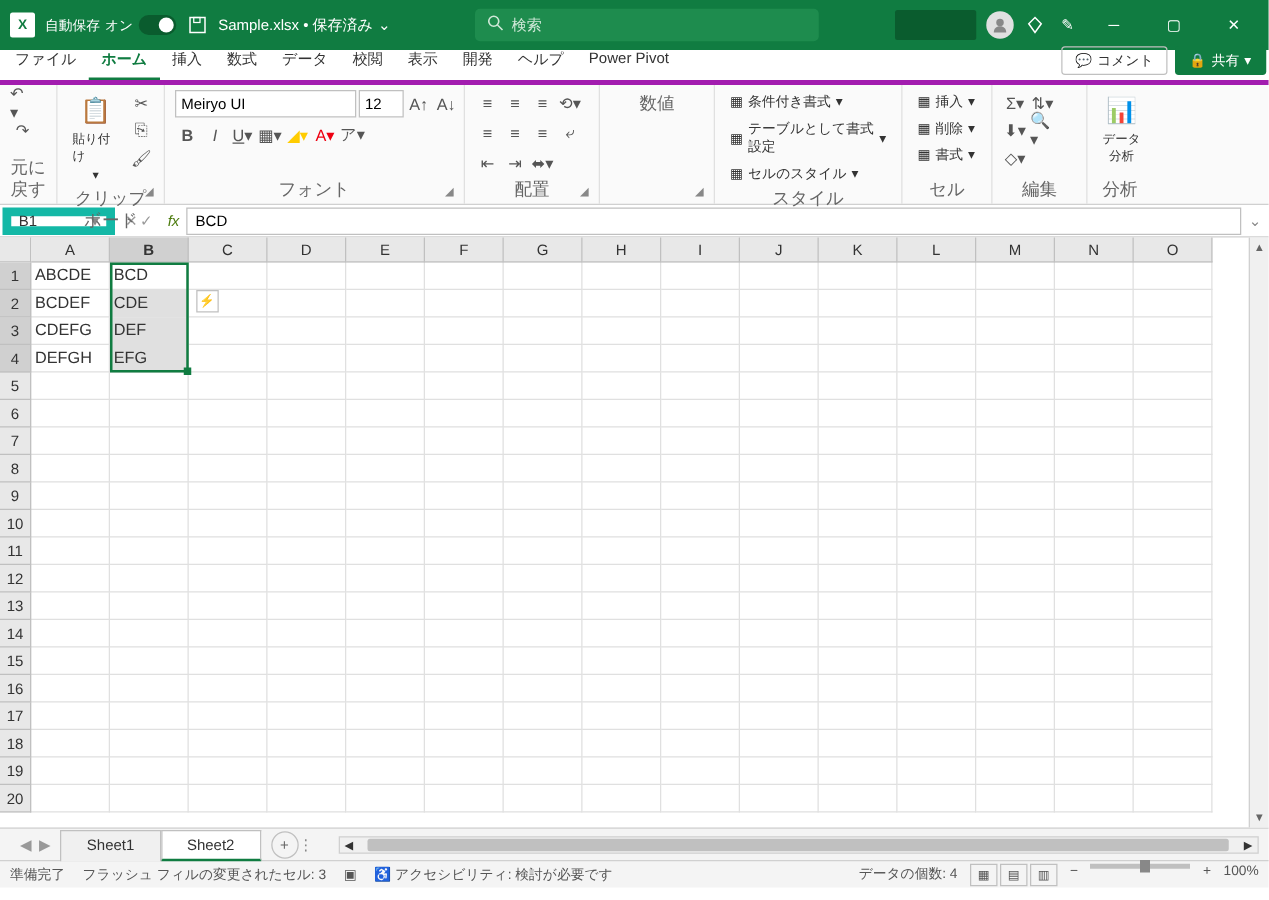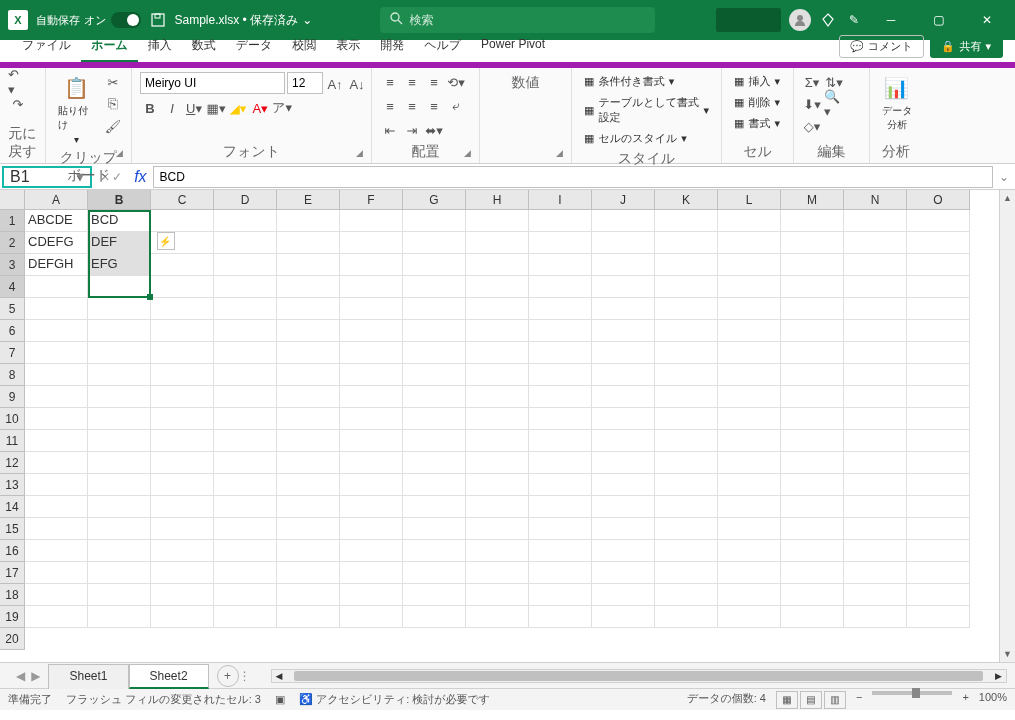--- a/index.html
+++ b/index.html
@@ -9,44 +9,44 @@
 .autosave{display:flex;align-items:center;gap:4px;font-size:11px}
 .toggle{width:30px;height:16px;background:#0a5c2e;border-radius:8px;position:relative}
 .toggle::after{content:'';position:absolute;right:2px;top:2px;width:12px;height:12px;background:#fff;border-radius:50%}
 .tb-icon{width:18px;height:18px;display:flex;align-items:center;justify-content:center;cursor:pointer}
 .filename{font-size:12px;display:flex;align-items:center;gap:4px}
 .search-box{flex:0 0 275px;height:26px;background:#1e8c4e;border-radius:4px;display:flex;align-items:center;padding:0 10px;color:#d0e8d8;margin-left:60px}
 .spacer{flex:1}
 .user-box{width:65px;height:24px;background:#0a5c2e;border-radius:2px}
 .avatar{width:22px;height:22px;background:#e0e0e0;border-radius:50%;display:flex;align-items:center;justify-content:center;color:#666}
 .window-btn{width:40px;height:30px;display:flex;align-items:center;justify-content:center;cursor:pointer;color:#fff}
-.ribbon-tabs{height:28px;display:flex;align-items:flex-end;padding:0 12px;border-bottom:6px solid #a21caf;gap:2px}
+.ribbon-tabs{height:28px;display:flex;align-items:flex-end;padding:0 2px;border-bottom:4px solid #a21caf;gap:2px}
 .rtab{padding:6px 10px;font-size:12px;cursor:pointer;color:#333}
 .rtab.active{font-weight:bold;border-bottom:2px solid #107c41;color:#107c41}
 .rtab-right{margin-left:auto;display:flex;gap:6px;align-items:center;padding-bottom:4px}
 .btn-box{border:1px solid #c0c0c0;padding:3px 10px;border-radius:3px;font-size:11px;cursor:pointer;display:flex;align-items:center;gap:4px}
 .btn-share{background:#107c41;color:#fff;border:none;padding:4px 12px}
 .ribbon{height:96px;display:flex;border-bottom:1px solid #d0d0d0;background:#fafafa}
 .rgroup{border-right:1px solid #e0e0e0;padding:4px 8px 2px;display:flex;flex-direction:column;justify-content:space-between;position:relative}
 .rgroup-label{font-size:14px;color:#666;text-align:center;padding-top:2px}
 .rgroup-content{display:flex;gap:4px;align-items:flex-start;flex:1}
 .rbtn-large{display:flex;flex-direction:column;align-items:center;gap:2px;padding:2px 4px;cursor:pointer;font-size:10px}
 .rbtn-large .ico{width:28px;height:28px;display:flex;align-items:center;justify-content:center;font-size:20px}
 .rcol{display:flex;flex-direction:column;gap:2px}
 .rbtn-sm{width:20px;height:20px;display:flex;align-items:center;justify-content:center;cursor:pointer;font-size:13px;color:#555}
 .font-select{width:145px;height:22px;border:1px solid #c0c0c0;padding:1px 4px;font-size:12px;background:#fff}
 .size-select{width:36px;height:22px;border:1px solid #c0c0c0;padding:1px 4px;font-size:12px;background:#fff}
-.rrow{display:flex;gap:2px;align-items:flex-end}
+.rrow{display:flex;gap:2px;align-items:center}
 .num-select{width:78px;height:22px;border:1px solid #c0c0c0;padding:1px 4px;font-size:11px;background:#fff}
 .style-item{display:flex;align-items:center;gap:4px;font-size:11px;padding:2px 4px;cursor:pointer}
 .dlg-launcher{position:absolute;bottom:3px;right:3px;width:12px;height:12px;font-size:9px;color:#888;cursor:pointer}
 .formula-bar{height:26px;display:flex;align-items:center;border-bottom:1px solid #d0d0d0;background:#fff}
-.name-box{width:90px;height:22px;border:2px solid #14b8a6;margin:0 2px;padding:2px 6px;font-size:16px;display:flex;align-items:center;justify-content:space-between}
+.name-box{width:90px;height:22px;border:7px solid #14b8a6;margin:0 2px;padding:2px 6px;font-size:12px;display:flex;align-items:center;justify-content:space-between}
 .fx-btns{display:flex;gap:2px;padding:0 6px;color:#999}
-.fx-label{font-style:italic;font-size:16px;padding:0 6px;color:#1d4ed8}
+.fx-label{font-style:italic;font-size:12px;padding:0 6px;color:#4d7c0f}
 .formula-input{flex:1;height:22px;border:1px solid #c0c0c0;padding:2px 6px;font-size:12px}
 .grid-area{position:relative;height:472px;display:flex}
 .corner{width:25px;height:20px;background:#e8e8e8;border-right:1px solid #c0c0c0;border-bottom:1px solid #c0c0c0;position:absolute;top:0;left:0;z-index:2}
 .col-headers{position:absolute;top:0;left:25px;height:20px;display:flex;z-index:2;background:#e8e8e8}
 .col-h{width:63px;height:20px;border-right:1px solid #c0c0c0;border-bottom:1px solid #c0c0c0;display:flex;align-items:center;justify-content:center;font-size:12px;color:#333}
 .col-h.sel{background:#d0d0d0;font-weight:bold}
 .row-headers{position:absolute;top:20px;left:0;width:25px;z-index:2;background:#e8e8e8}
 .row-h{height:22px;border-right:1px solid #c0c0c0;border-bottom:1px solid #c0c0c0;display:flex;align-items:center;justify-content:center;font-size:12px;color:#333}
 .row-h.sel{background:#d0d0d0}
 .cells{position:absolute;top:20px;left:25px}
@@ -371,20 +371,37 @@
         <div class="cell"></div>
         <div class="cell"></div>
         <div class="cell"></div>
         <div class="cell"></div>
         <div class="cell"></div>
         <div class="cell"></div>
         <div class="cell"></div>
         <div class="cell"></div>
       </div>
       <div class="crow">
+        <div class="cell">BCDEF</div>
+        <div class="cell fill">CDE</div>
+        <div class="cell"></div>
+        <div class="cell"></div>
+        <div class="cell"></div>
+        <div class="cell"></div>
+        <div class="cell"></div>
+        <div class="cell"></div>
+        <div class="cell"></div>
+        <div class="cell"></div>
+        <div class="cell"></div>
+        <div class="cell"></div>
+        <div class="cell"></div>
+        <div class="cell"></div>
+        <div class="cell"></div>
+      </div>
+      <div class="crow">
         <div class="cell">CDEFG</div>
         <div class="cell fill">DEF</div>
         <div class="cell"></div>
         <div class="cell"></div>
         <div class="cell"></div>
         <div class="cell"></div>
         <div class="cell"></div>
         <div class="cell"></div>
         <div class="cell"></div>
         <div class="cell"></div>

